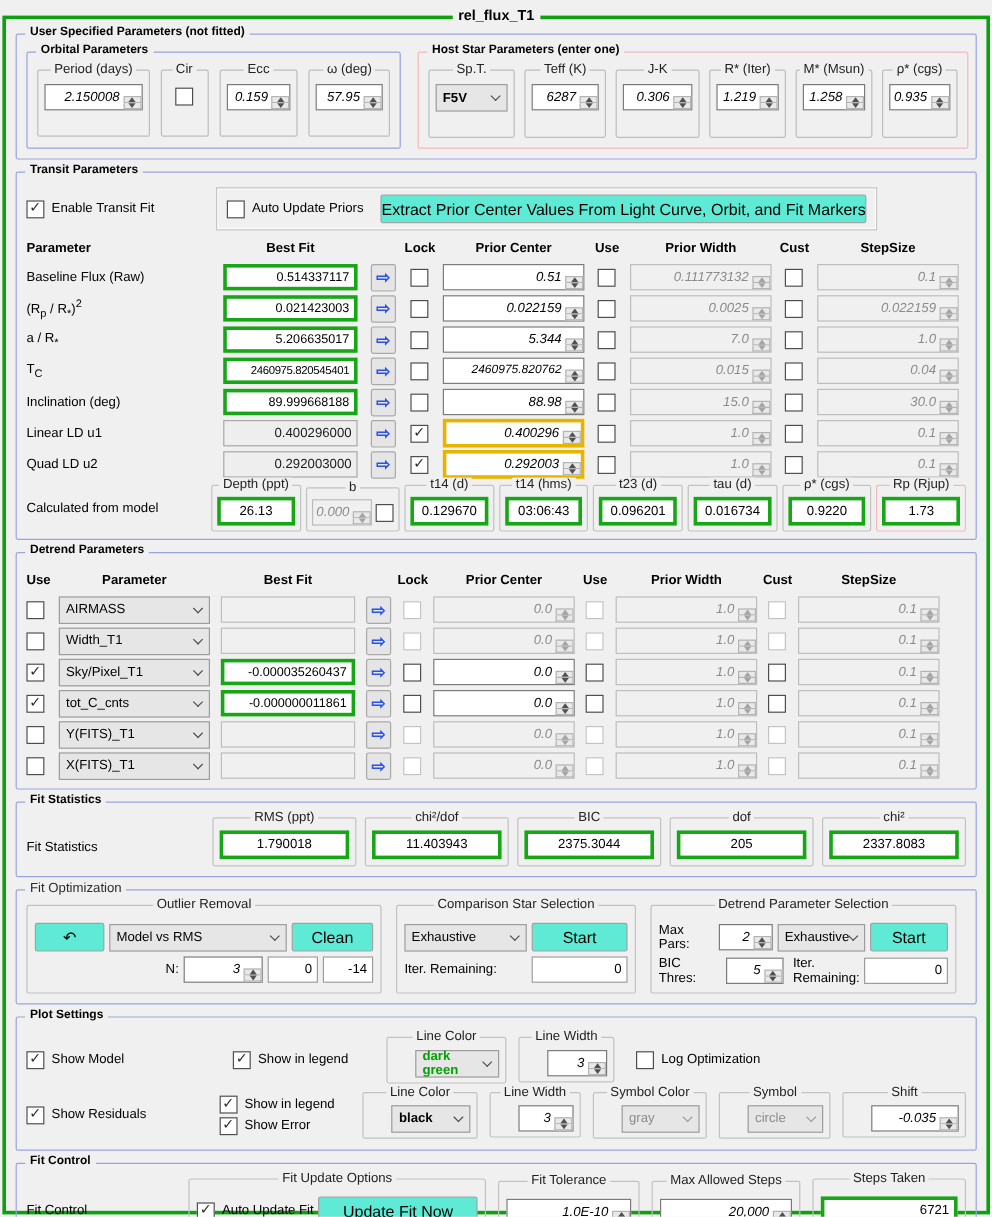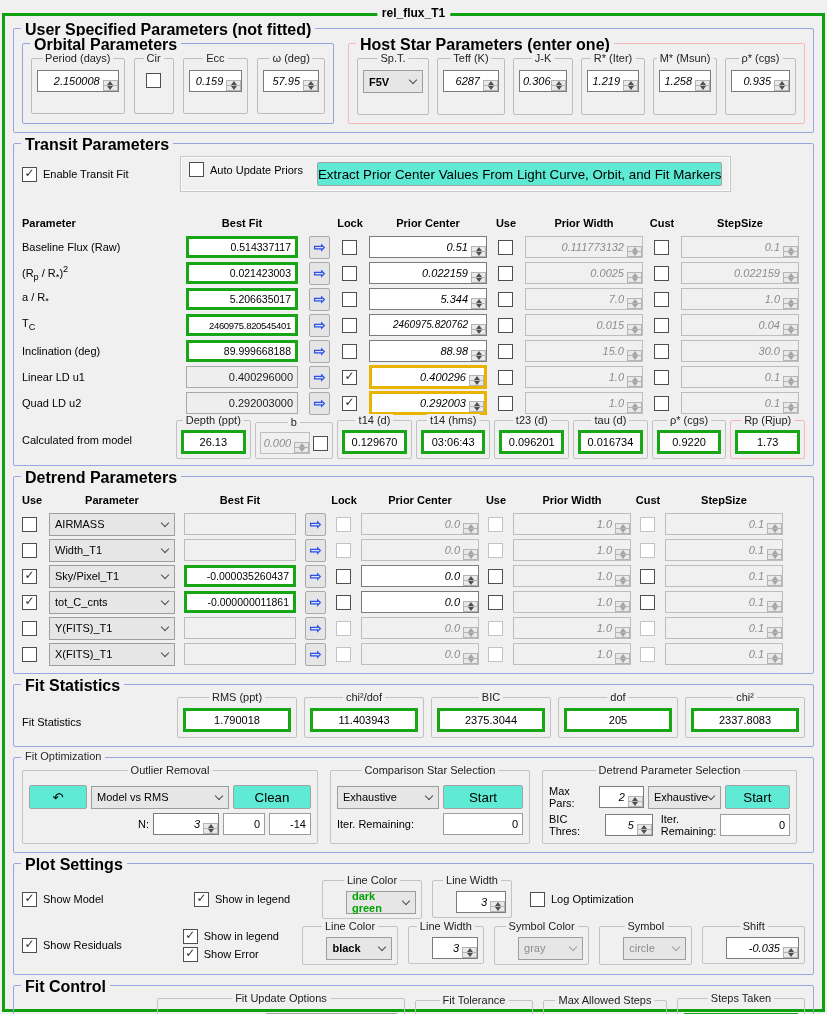--- a/index.html
+++ b/index.html
@@ -20,21 +20,21 @@
     background: #f0f0f0; padding: 0 5px;
     font-weight: bold; font-size: 12px; white-space: nowrap;
   }
   
   .grp { position: relative; border: 1px solid #b9b9b9; border-radius: 2px; }
   .grp.blue { border-color: #97a3de; }
   .grp.pink { border-color: #f3b9b9; }
   .grp.bluemaj { border-color: #9aa5de; }
   .gttl {
     position: absolute; top: -8px; left: 7px; background: #f0f0f0;
-    padding: 0 4px; font-weight: bold; font-size: 16px; white-space: nowrap;
+    padding: 0 4px; font-weight: bold; font-size: 10px; white-space: nowrap;
   }
   .gttl.plain { font-weight: normal; color: #2b2b2b; font-size: 11px; }
   .section { margin: 10px 0 0 0; }
   
   .sfield { display: flex; align-items: flex-end; background: #fff; border: 1px solid #7b7b7b; height: 22px; font-style: italic; }
   .sfield .sval { flex: 1; text-align: right; padding: 0 3px; line-height: 20px; white-space: nowrap; overflow: hidden; }
   .sfield.dis { background: #f0f0f0; border-color: #bdbdbd; color: #8b8b8b; }
   .sfield.gold { border: 3px solid #e9b400; height: 24px; }
   .sfield.gold .sval { line-height: 18px; }
   .spin { width: 15px; display: flex; flex-direction: column; }
@@ -67,22 +67,22 @@
   .up-grp { padding: 14px 8px 8px 8px; }
   .up-row { display: flex; gap: 14px; }
   .fgrp { position: relative; border: 1px solid #bdbdbd; padding: 11px 5px 21px 5px; border-radius: 2px; }
   .fgrp .fttl { position: absolute; top: -7px; left: 50%; transform: translateX(-50%); background: #f0f0f0; padding: 0 3px; white-space: nowrap; color: #222; }
   
   .tp-grp { padding: 12px 8px 6px 8px; }
   .tgrid { display: grid; grid-template-columns: 153px 112px 22px 16px 118px 16px 118px 16px 118px; column-gap: 11px; align-items: center; height: 26px; }
   .thead { font-weight: bold; height: 22px; }
   .thead > div { justify-self: center; white-space: nowrap; }
   .thead > div:first-child { justify-self: start; }
-  .enable-row { display: flex; align-items: center; margin-bottom: 20px; }
-  .etched { border: 1px solid #c6c6c6; box-shadow: inset 0 0 0 1px #fdfdfd; display: flex; align-items: flex-start; gap: 14px; padding: 5px 8px; }
+  .enable-row { display: flex; align-items: center; margin-bottom: 4px; }
+  .etched { border: 1px solid #c6c6c6; box-shadow: inset 0 0 0 1px #fdfdfd; display: flex; align-items: center; gap: 14px; padding: 5px 8px; }
   .cbl { display: flex; align-items: center; gap: 6px; white-space: nowrap; }
   .calcrow { display: flex; gap: 4px; align-items: flex-end; margin-top: 4px; }
   .cgrp { position: relative; border: 1px solid #c2c2c2; border-radius: 2px; padding: 9px 4px 4px 4px; flex: 1; }
   .cgrp.pinkb { border-color: #f3b9b9; }
   .cgrp .fttl { position: absolute; top: -7px; left: 50%; transform: translateX(-50%); background: #f0f0f0; padding: 0 3px; white-space: nowrap; color: #222; }
   
   .dt-grp { padding: 12px 8px 6px 8px; }
   .dgrid { display: grid; grid-template-columns: 18px 126px 112px 22px 16px 118px 16px 118px 16px 118px; column-gap: 9px; align-items: center; height: 26px; }
   .dhead { font-weight: bold; height: 22px; }
   .dhead > div { justify-self: center; white-space: nowrap; }
@@ -170,21 +170,21 @@
           <div class="fgrp" style="width:68px">
             <div class="fttl">Teff (K)</div>
             <div class="sfield">
               <span class="sval">6287</span>
               <span class="spin">
                   <i class="up"></i>
                   <i class="dn"></i>
                 </span>
             </div>
           </div>
-          <div class="fgrp" style="width:60px">
+          <div class="fgrp" style="width:70px">
             <div class="fttl">J-K</div>
             <div class="sfield">
               <span class="sval">0.306</span>
               <span class="spin">
                   <i class="up"></i>
                   <i class="dn"></i>
                 </span>
             </div>
           </div>
           <div class="fgrp" style="width:64px">
@@ -832,21 +832,21 @@
     <div class="ogrp" style="width:296px">
       <div class="fttl">Outlier Removal</div>
       <div class="orow">
         <button class="btn" style="width:58px">
             <span>↶</span>
           </button>
         <div class="dd" style="flex:1">
             <span>Model vs RMS</span>
             <span class="chev"></span>
           </div>
-        <button class="btn" style="width:78px">Clean</button>
+        <button class="btn" style="width:68px">Clean</button>
       </div>
       <div class="orow" style="justify-content:flex-end">
         <span>N:</span>
         <div class="sfield" style="width:66px">
             <span class="sval">3</span>
             <span class="spin">
               <i class="up"></i>
               <i class="dn"></i>
             </span>
           </div>

